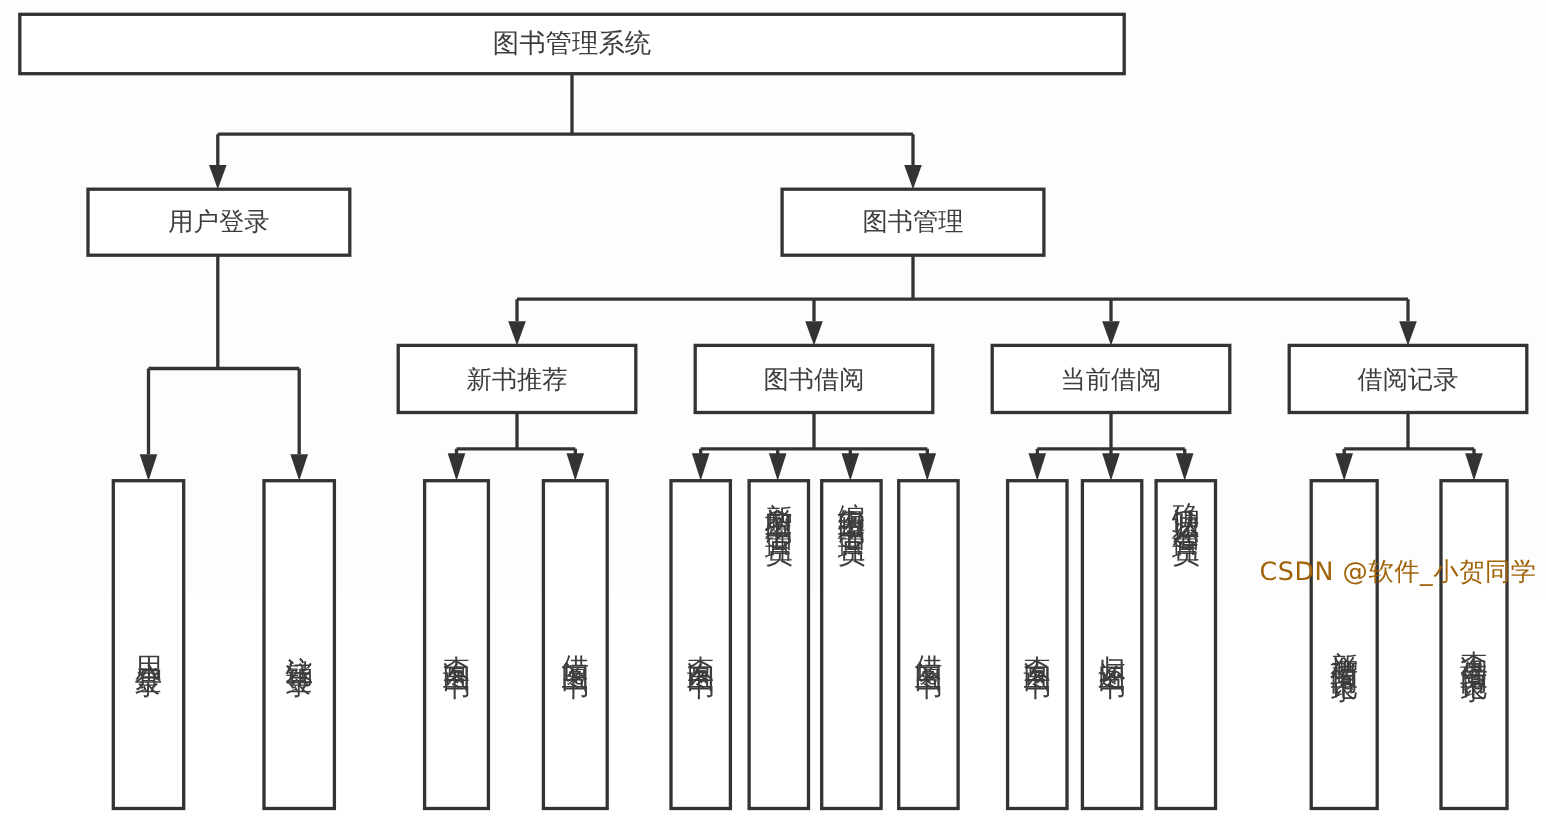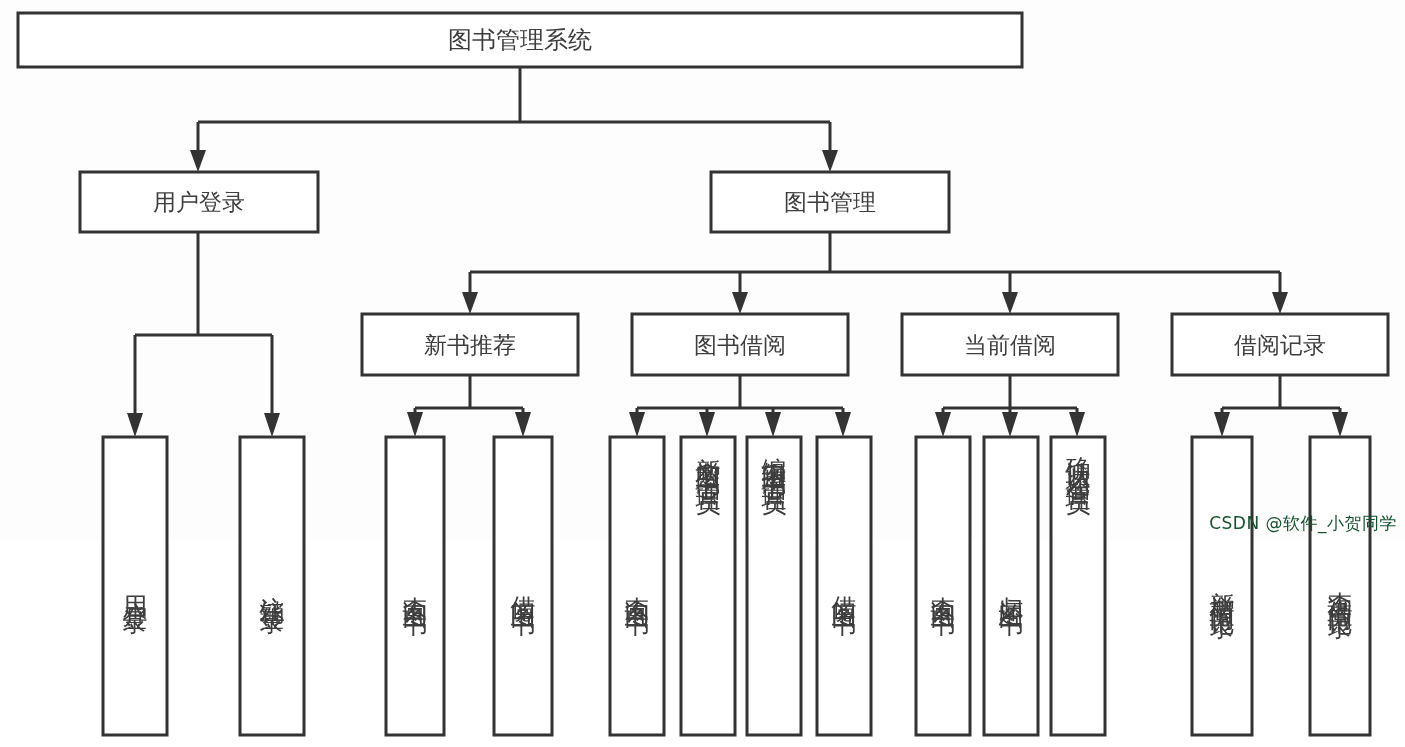--- a/index.html
+++ b/index.html
@@ -65,22 +65,22 @@
     line-height: 1.0;
     letter-spacing: 5px;
     color: #3d3d3d;
     white-space: nowrap;
   }
   .watermark {
     position: absolute;
     right: 8px;
     bottom: 6px;
     font-family: "DejaVu Sans", "Liberation Sans", sans-serif;
-    font-size: 17px;
-    color: #14532d;
+    font-size: 23px;
+    color: #a16207;
     letter-spacing: 0.5px;
     white-space: nowrap;
   }
 </style>
 </head>
 <body>
 
 <div id="diagram-root">
 
   <svg class="flow" viewBox="0 0 1405 747" xmlns="http://www.w3.org/2000/svg">

